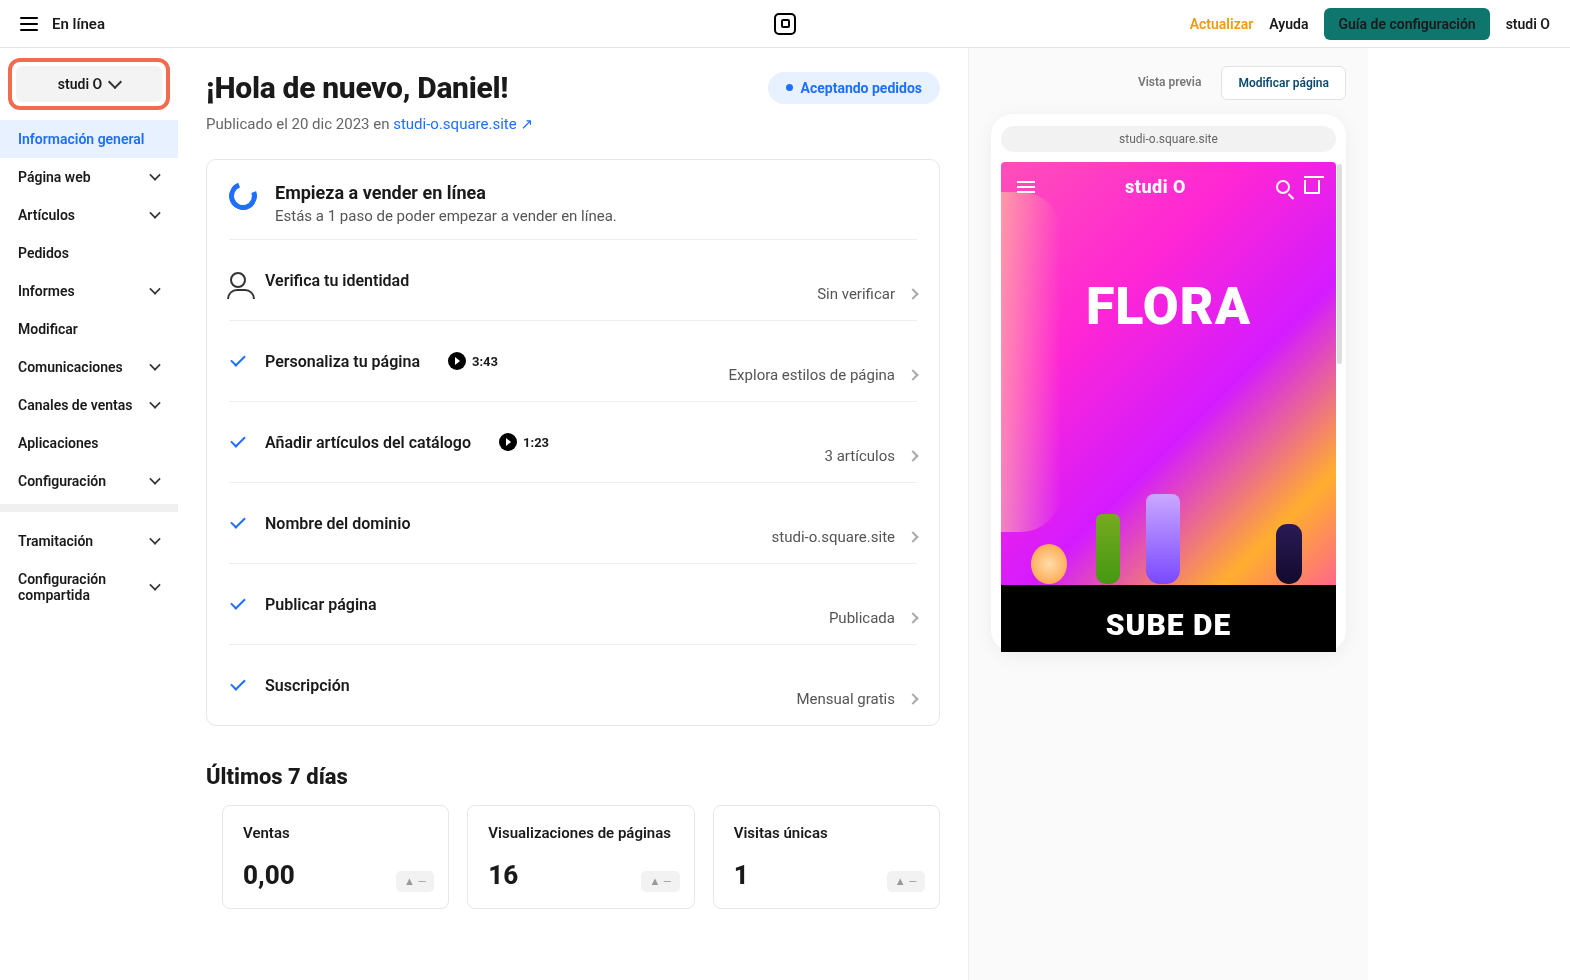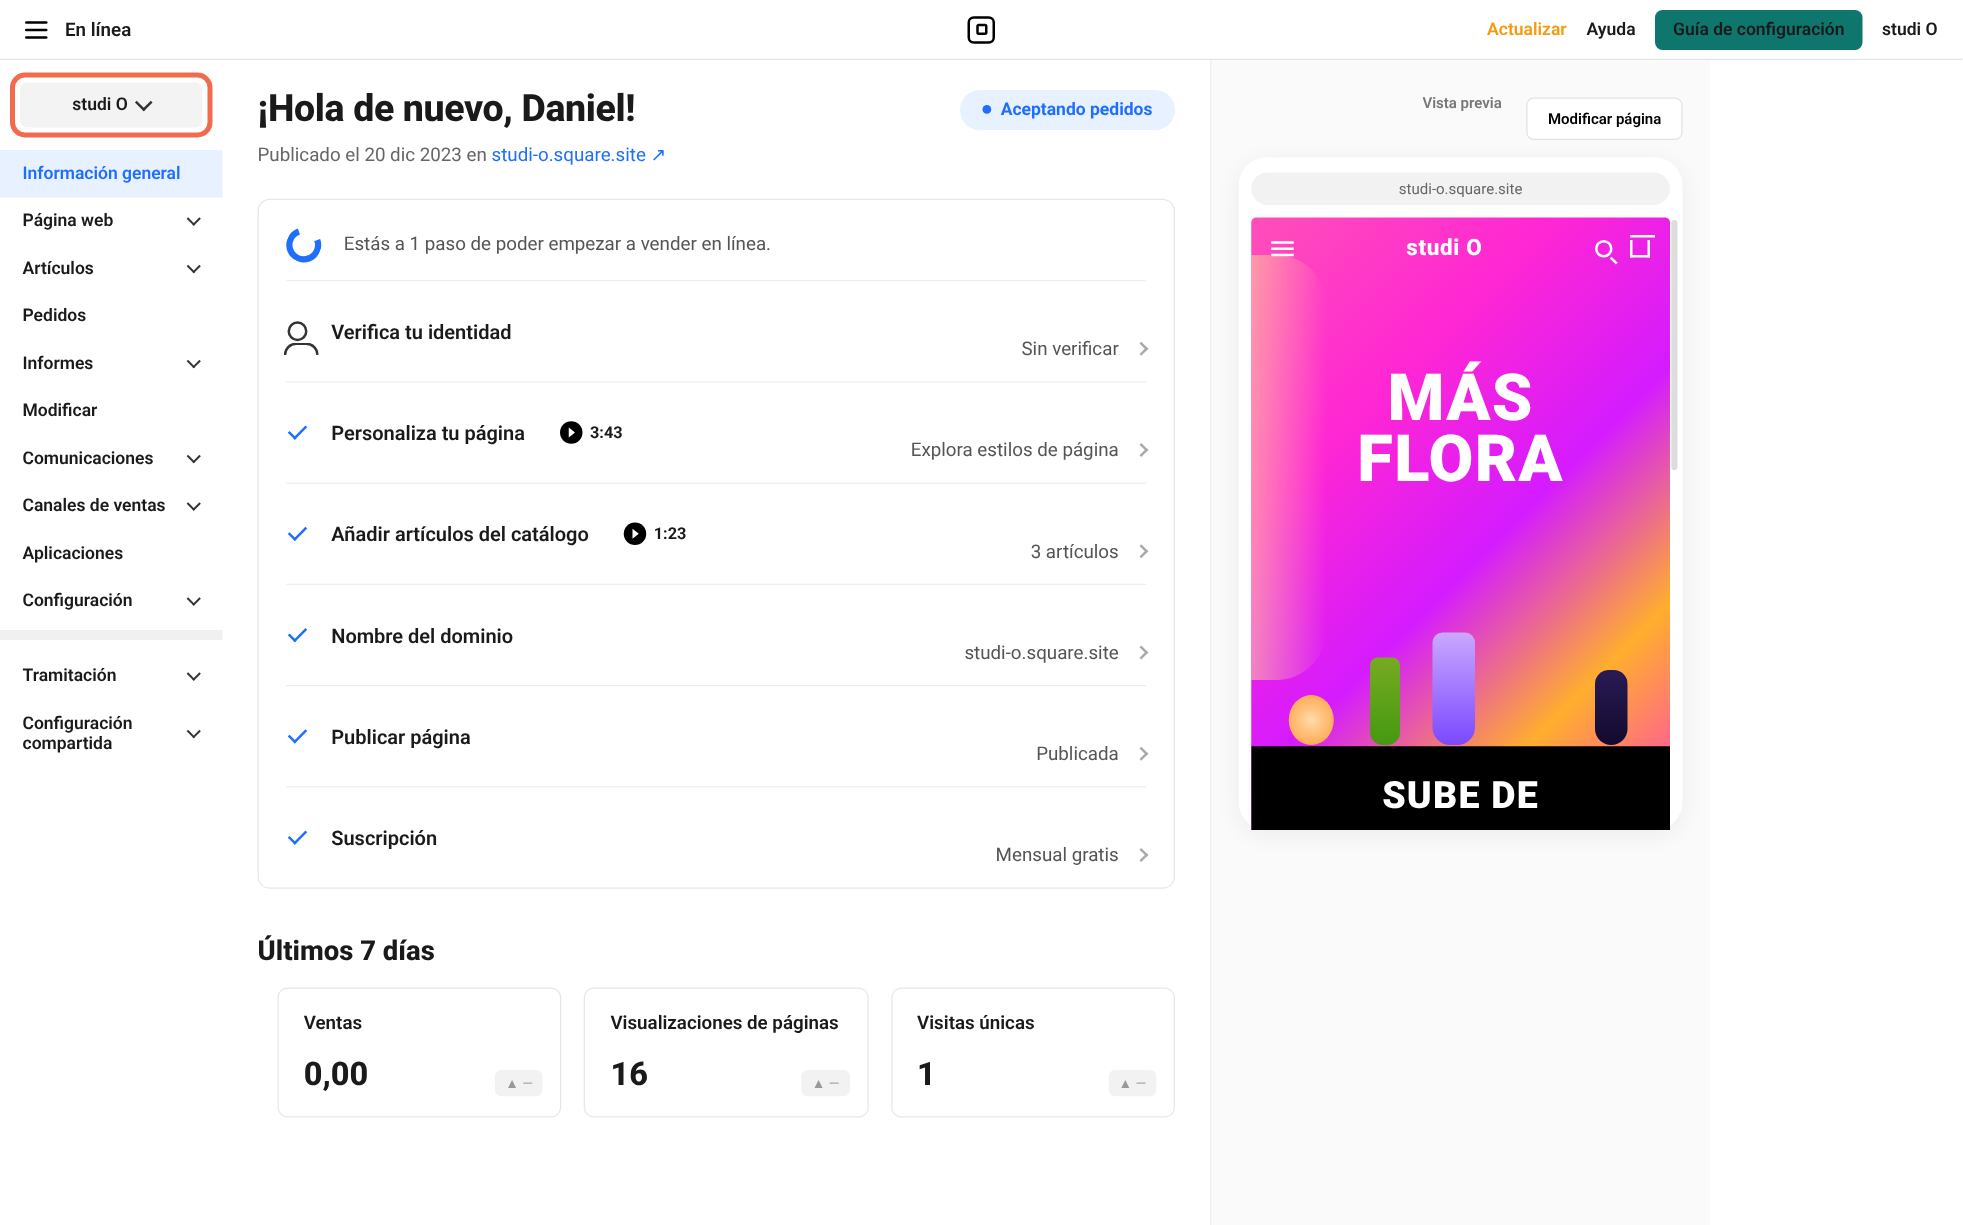--- a/index.html
+++ b/index.html
@@ -55,21 +55,21 @@
   h2.section{font-size:22px;font-weight:800;margin-top:38px;}
   .stats{display:flex;gap:18px;margin-top:16px;margin-left:16px;}
   .stat{flex:1;border:1px solid #e7e7e7;border-radius:8px;padding:18px 20px;position:relative;}
   .stat-label{font-weight:600;font-size:15px;}
   .stat-val{font-size:26px;font-weight:800;margin-top:18px;}
   .stat-trend{position:absolute;right:14px;bottom:16px;background:#f2f2f2;border-radius:5px;padding:4px 8px;color:#999;font-size:11px;display:flex;gap:4px;align-items:center;}
   
   .preview{width:400px;background:#fafafa;border-left:1px solid #eee;padding:18px 22px;}
   .preview-tabs{display:flex;justify-content:flex-end;gap:4px;margin-bottom:14px;}
   .ptab{padding:9px 16px;font-weight:600;color:#777;border-radius:6px;cursor:pointer;font-size:12px;}
-  .ptab.active{background:#fff;border:1px solid #e2e2e2;color:#000000;margin-top:12px;}
+  .ptab.active{background:#fff;border:1px solid #e2e2e2;color:#0c4a6e;}
   .phone{background:#fff;border-radius:22px;padding:12px 10px 0 10px;box-shadow:0 4px 20px rgba(0,0,0,0.06);position:relative;}
   .phone-scroll{position:absolute;right:4px;top:50px;width:5px;height:200px;background:#ddd;border-radius:3px;}
   .urlbar{background:#f2f2f2;border-radius:999px;text-align:center;padding:6px;font-size:12px;color:#666;margin-bottom:10px;}
   .hero{height:490px;border-radius:4px 4px 0 0;background:linear-gradient(135deg,#ff4fb8 0%,#ff26d4 30%,#d41bff 55%,#ffae2e 78%,#ff3fbd 100%);position:relative;overflow:hidden;}
   .hero-top{display:flex;align-items:center;justify-content:space-between;padding:14px 16px;color:#fff;}
   .hero-ham span{display:block;width:18px;height:2px;background:#fff;margin:3px 0;}
   .hero-logo{font-weight:800;font-size:18px;letter-spacing:0.5px;}
   .hero-icons{display:flex;gap:14px;}
   .search-ico{width:14px;height:14px;border:2px solid #fff;border-radius:50%;position:relative;}
   .search-ico::after{content:"";position:absolute;width:2px;height:7px;background:#fff;left:12px;top:11px;transform:rotate(-45deg);}
@@ -182,20 +182,21 @@
     </div>
     <div class="subpub">
       <span>Publicado el 20 dic 2023 en </span>
       <a href="#"><span>studi-o.square.site</span> <span>↗</span></a>
     </div>
 
     <div class="card">
       <div class="card-head">
         <div class="spinner"></div>
         <div>
+          <h3>Empieza a vender en línea</h3>
           <p>Estás a 1 paso de poder empezar a vender en línea.</p>
         </div>
       </div>
       <div id="tasks">
           <div class="task">
             <div class="task-left">
               <div class="task-status">
                 <div class="person-ico"></div>
               </div>
               <span class="task-title">Verifica tu identidad</span>
@@ -312,21 +313,20 @@
               <span></span>
               <span></span>
             </div>
           <div class="hero-logo">studi O</div>
           <div class="hero-icons">
             <div class="search-ico"></div>
             <div class="cart-ico"></div>
           </div>
         </div>
         <div class="hero-text">
-          <div>MÁS</div>
           <div>FLORA</div>
         </div>
         <div class="vase vase1"></div>
         <div class="vase vase2"></div>
         <div class="vase vase3"></div>
         <div class="vase vase4"></div>
         <div class="hero-band">SUBE DE</div>
       </div>
     </div>
   </div>

